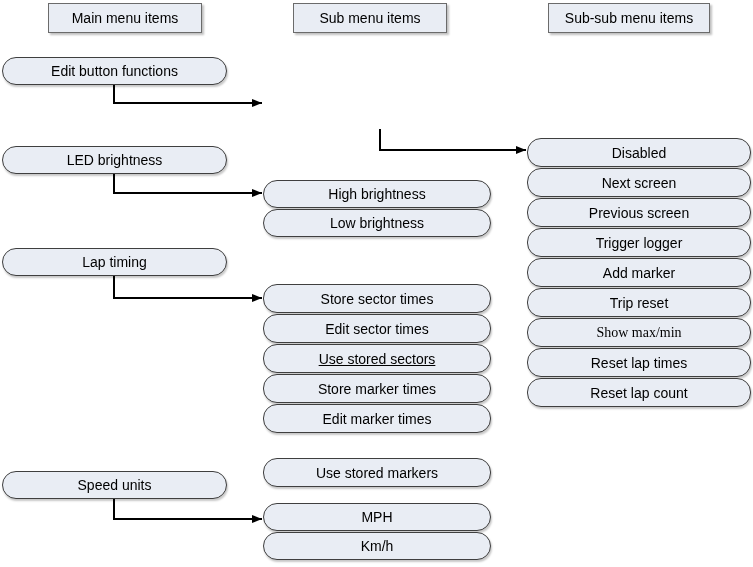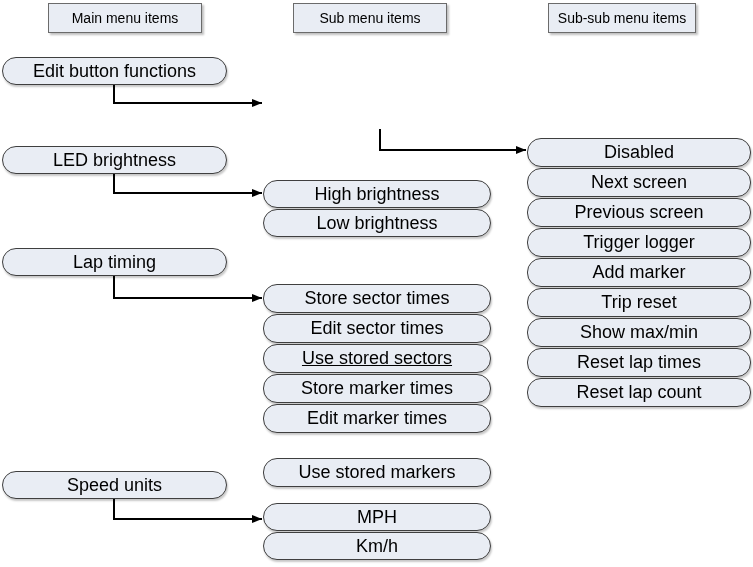--- a/index.html
+++ b/index.html
@@ -33,21 +33,21 @@
   }
   .pill {
     position: absolute;
     background: var(--box-fill);
     border: 1px solid var(--box-border);
     border-radius: 14px;
     box-shadow: 1px 2px 2px rgba(0,0,0,0.22);
     display: flex;
     align-items: center;
     justify-content: center;
-    font-size: 18px;
+    font-size: 14px;
     white-space: nowrap;
     text-align: center;
   }
   .pill.big {
     border-radius: 24px;
     flex-direction: column;
     line-height: 16px;
   }
   #connectors {
     position: absolute;
@@ -62,21 +62,21 @@
     stroke-width: 2;
   }
 </style>
 </head>
 <body>
 
 <div id="canvas">
 
   <div class="hdr" style="left:48px; top:3px; width:154px; height:30px;">Main menu items</div>
   <div class="hdr" style="left:293px; top:3px; width:154px; height:30px;">Sub menu items</div>
-  <div class="hdr" style="left:548px; top:3px; width:148px; height:30px;">Sub-sub menu items</div>
+  <div class="hdr" style="left:548px; top:3px; width:162px; height:30px;">Sub-sub menu items</div>
 
   <div class="pill" style="left:2px; top:57px; width:225px; height:28px;">Edit button functions</div>
   <div class="pill" style="left:2px; top:146px; width:225px; height:28px;">LED brightness</div>
   <div class="pill" style="left:2px; top:248px; width:225px; height:28px;">Lap timing</div>
   <div class="pill" style="left:2px; top:471px; width:225px; height:28px;">Speed units</div>
 
 
   <div class="pill" style="left:263px; top:180px; width:228px; height:28px;">High brightness</div>
   <div class="pill" style="left:263px; top:209px; width:228px; height:28px;">Low brightness</div>
 
@@ -89,21 +89,21 @@
 
   <div class="pill" style="left:263px; top:503px; width:228px; height:28px;">MPH</div>
   <div class="pill" style="left:263px; top:532px; width:228px; height:28px;">Km/h</div>
 
   <div class="pill" style="left:527px; top:138px; width:224px; height:29px;">Disabled</div>
   <div class="pill" style="left:527px; top:168px; width:224px; height:29px;">Next screen</div>
   <div class="pill" style="left:527px; top:198px; width:224px; height:29px;">Previous screen</div>
   <div class="pill" style="left:527px; top:228px; width:224px; height:29px;">Trigger logger</div>
   <div class="pill" style="left:527px; top:258px; width:224px; height:29px;">Add marker</div>
   <div class="pill" style="left:527px; top:288px; width:224px; height:29px;">Trip reset</div>
-  <div class="pill" style="left:527px; top:318px; width:224px; height:29px;">Show max/min</div>
+  <div class="pill" style="left:527px; top:318px; width:224px; height:29px;font-family:Liberation Serif, serif;">Show max/min</div>
   <div class="pill" style="left:527px; top:348px; width:224px; height:29px;">Reset lap times</div>
   <div class="pill" style="left:527px; top:378px; width:224px; height:29px;">Reset lap count</div>
 
   <svg id="connectors" viewBox="0 0 753 567" xmlns="http://www.w3.org/2000/svg">
     <defs>
       <marker id="arrow" markerWidth="11" markerHeight="9" refX="10" refY="4" orient="auto" markerUnits="userSpaceOnUse">
         <path d="M0,0 L10,4 L0,8 Z" fill="#000000"></path>
       </marker>
     </defs>
     <polyline points="114,85 114,103 262,103" marker-end="url(#arrow)"></polyline>

